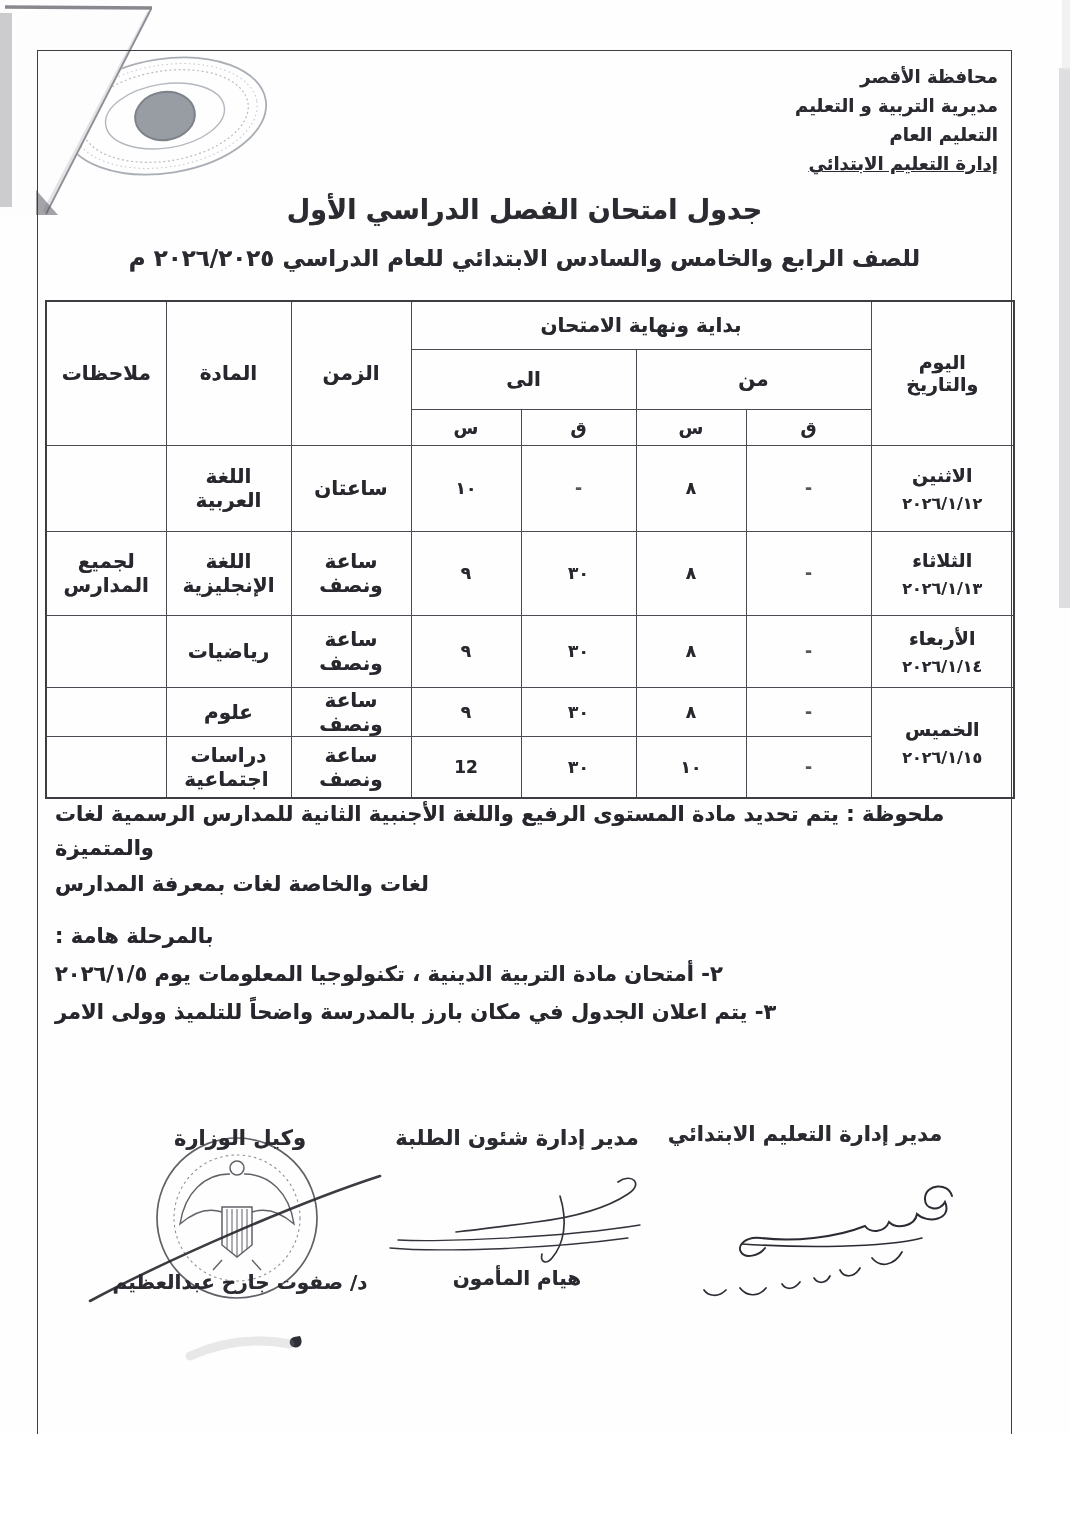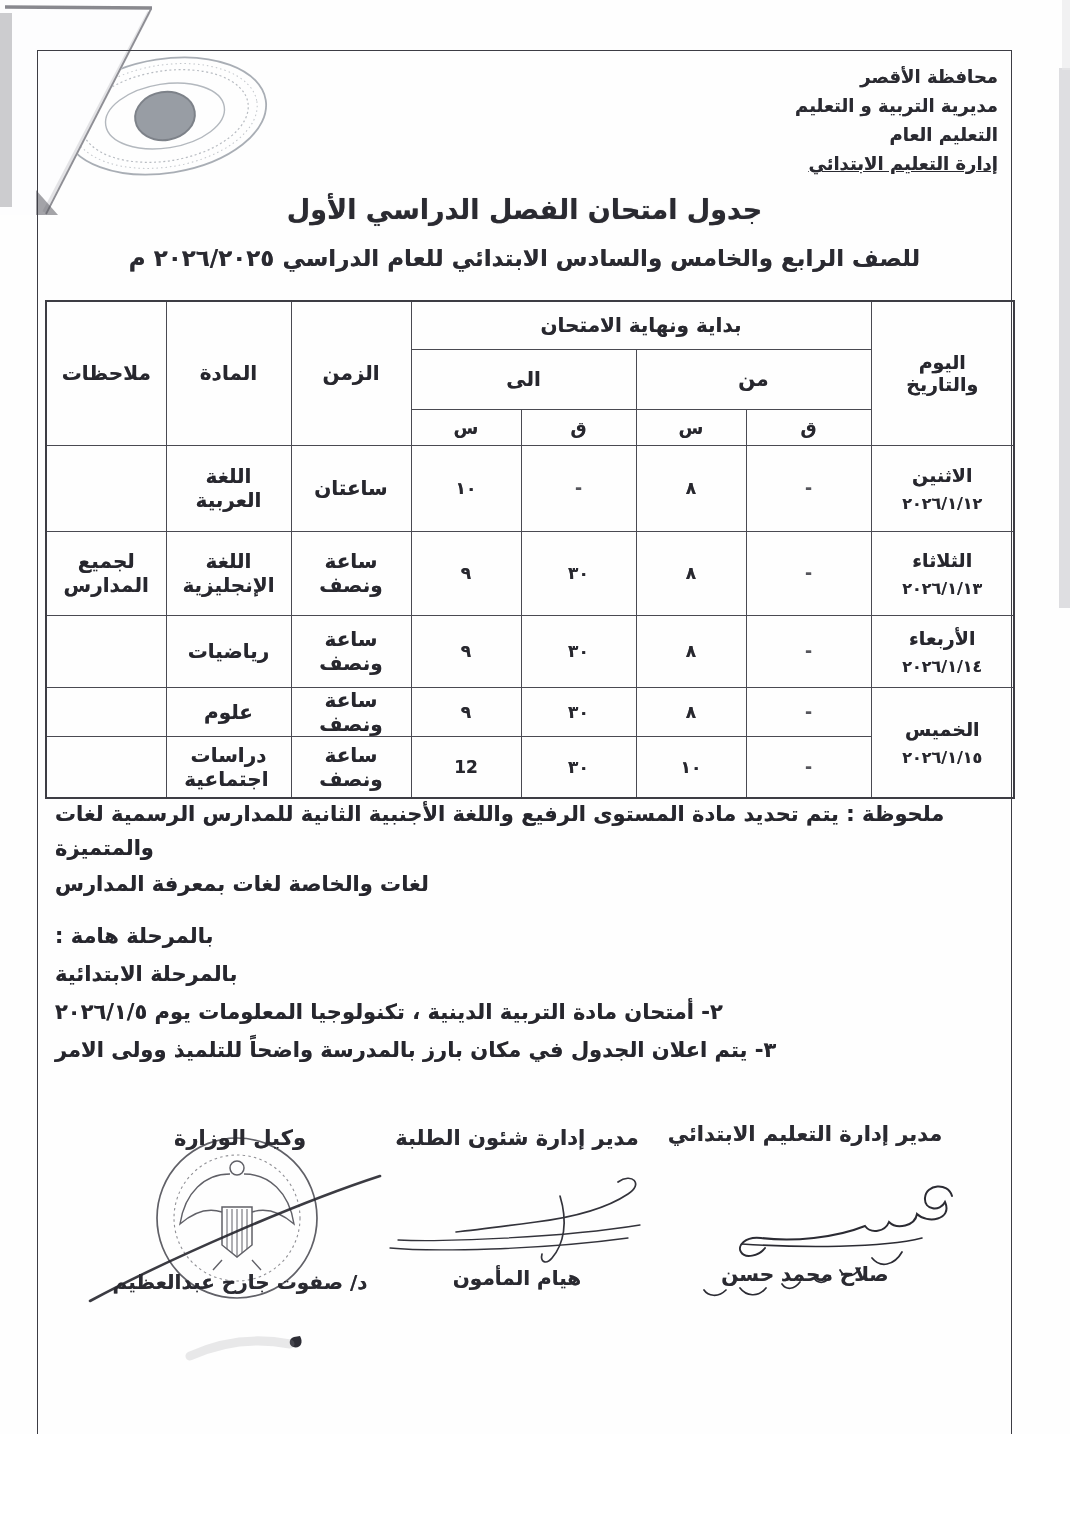--- a/index.html
+++ b/index.html
@@ -249,27 +249,25 @@
       <td class="num">١٠</td>
       <td class="num dash">-</td>
     </tr>
   </tbody>
     </table>
 
   <div class="body-text">
     <div>ملحوظة : يتم تحديد مادة المستوى الرفيع واللغة الأجنبية الثانية للمدارس الرسمية لغات والمتميزة</div>
     <div class="note-l2">لغات والخاصة لغات بمعرفة المدارس</div>
     <div class="instr-heading">بالمرحلة هامة :</div>
-    <div class="i1l2">بالمرحلة الابتدائية</div>
     <div class="i2">٢- أمتحان مادة التربية الدينية ، تكنولوجيا المعلومات يوم ٢٠٢٦/١/٥</div>
     <div class="i3">٣- يتم اعلان الجدول في مكان بارز بالمدرسة واضحاً للتلميذ وولى الامر</div>
   </div>
 
   <div class="sig-title st-right">مدير إدارة التعليم الابتدائي</div>
-  <div class="sig-name sn-right">صلاح محمد حسن</div>
 
   <div class="sig-title st-mid">مدير إدارة شئون الطلبة</div>
   <div class="sig-name sn-mid">هيام المأمون</div>
 
   <div class="sig-title st-left">وكيل الوزارة</div>
   <div class="sig-name sn-left">د/ صفوت جارح عبدالعظيم</div>
 
   <div class="scan-footer">
     <div class="cs-logo">CS</div>
     <div>Scanned with CamScanner</div>

